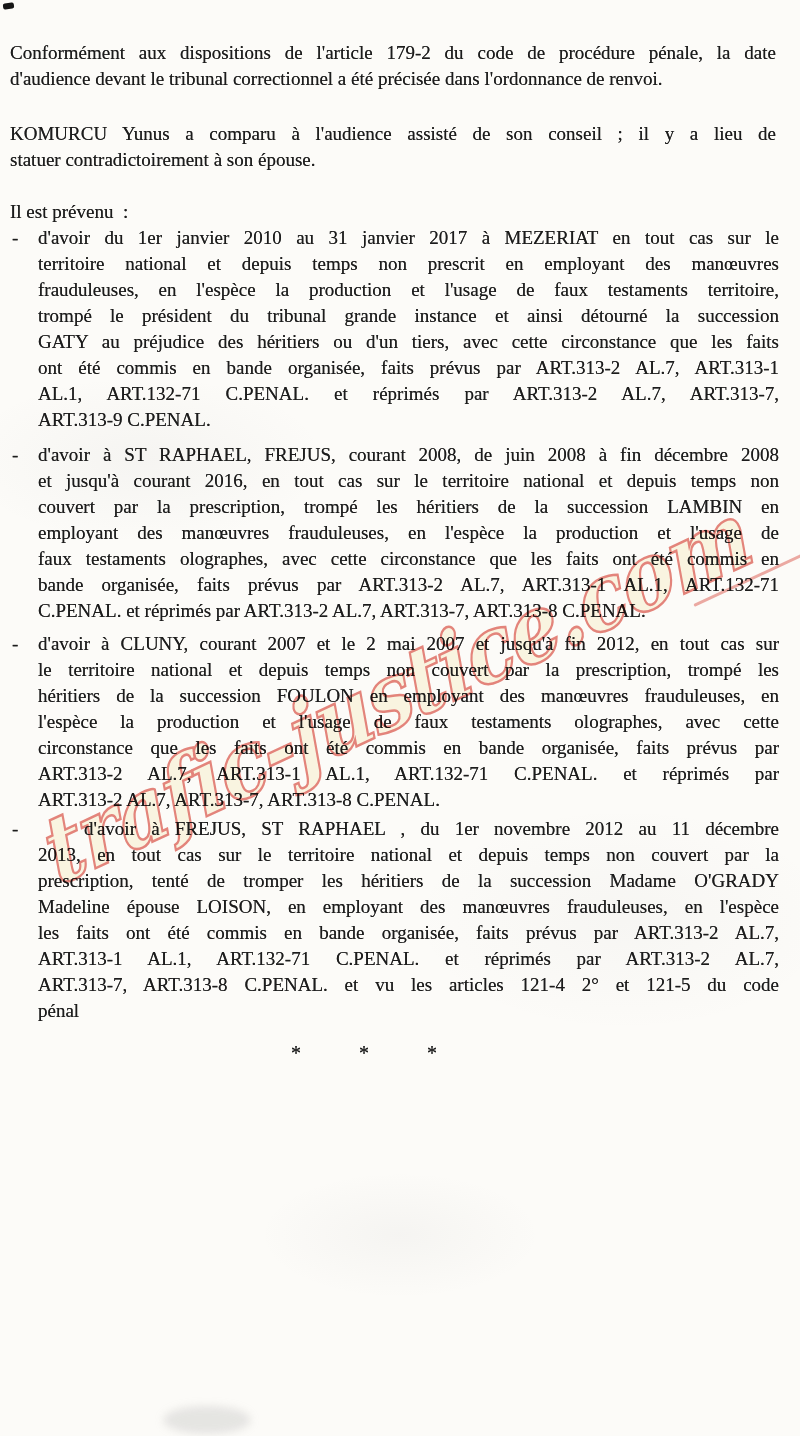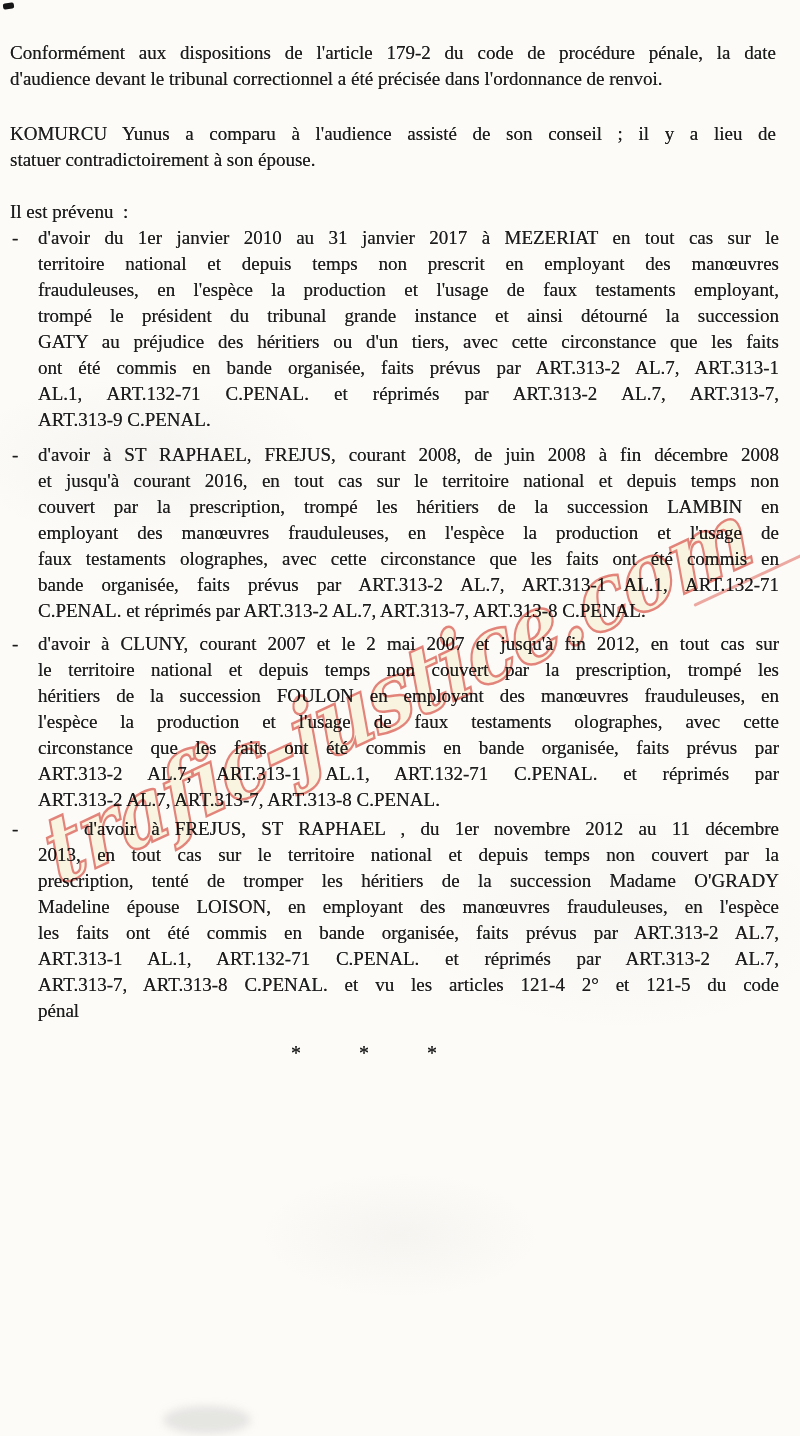--- a/index.html
+++ b/index.html
@@ -102,21 +102,21 @@
         <div class="line">KOMURCU Yunus a comparu à l'audience assisté de son conseil ; il y a lieu de</div>
         <div class="line last">statuer contradictoirement à son épouse.</div>
       </div>
       <div class="para plain">
         <div class="line last">Il est prévenu  :</div>
       </div>
       <div class="para bullet">
         <span class="bullet-marker">-</span>
         <div class="line">d'avoir du 1er janvier 2010 au 31 janvier 2017 à MEZERIAT en tout cas sur le</div>
         <div class="line">territoire national et depuis temps non prescrit en employant des manœuvres</div>
-        <div class="line">frauduleuses, en l'espèce la production et l'usage de faux testaments employant,</div>
+        <div class="line">frauduleuses, en l'espèce la production et l'usage de faux testaments territoire,</div>
         <div class="line">trompé le président du tribunal grande instance et ainsi détourné la succession</div>
         <div class="line">GATY au préjudice des héritiers ou d'un tiers, avec cette circonstance que les faits</div>
         <div class="line">ont été commis en bande organisée, faits prévus par ART.313-2 AL.7, ART.313-1</div>
         <div class="line">AL.1, ART.132-71 C.PENAL. et réprimés par ART.313-2 AL.7, ART.313-7,</div>
         <div class="line last">ART.313-9 C.PENAL.</div>
       </div>
       <div class="para bullet">
         <span class="bullet-marker">-</span>
         <div class="line">d'avoir à ST RAPHAEL, FREJUS, courant 2008, de juin 2008 à fin décembre 2008</div>
         <div class="line">et jusqu'à courant 2016, en tout cas sur le territoire national et depuis temps non</div>

